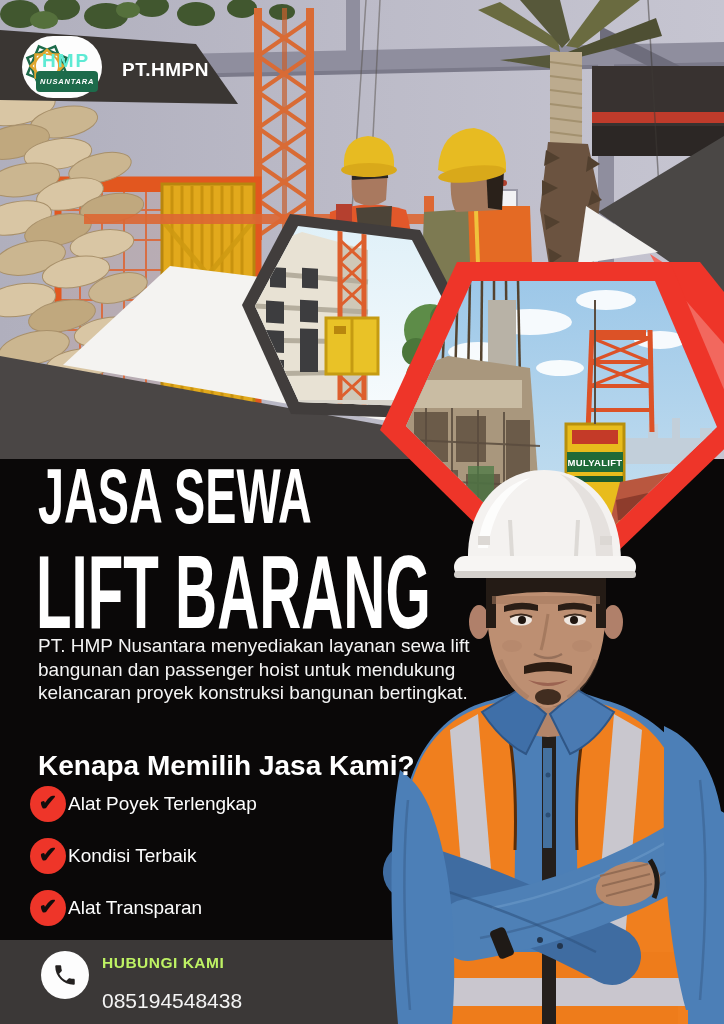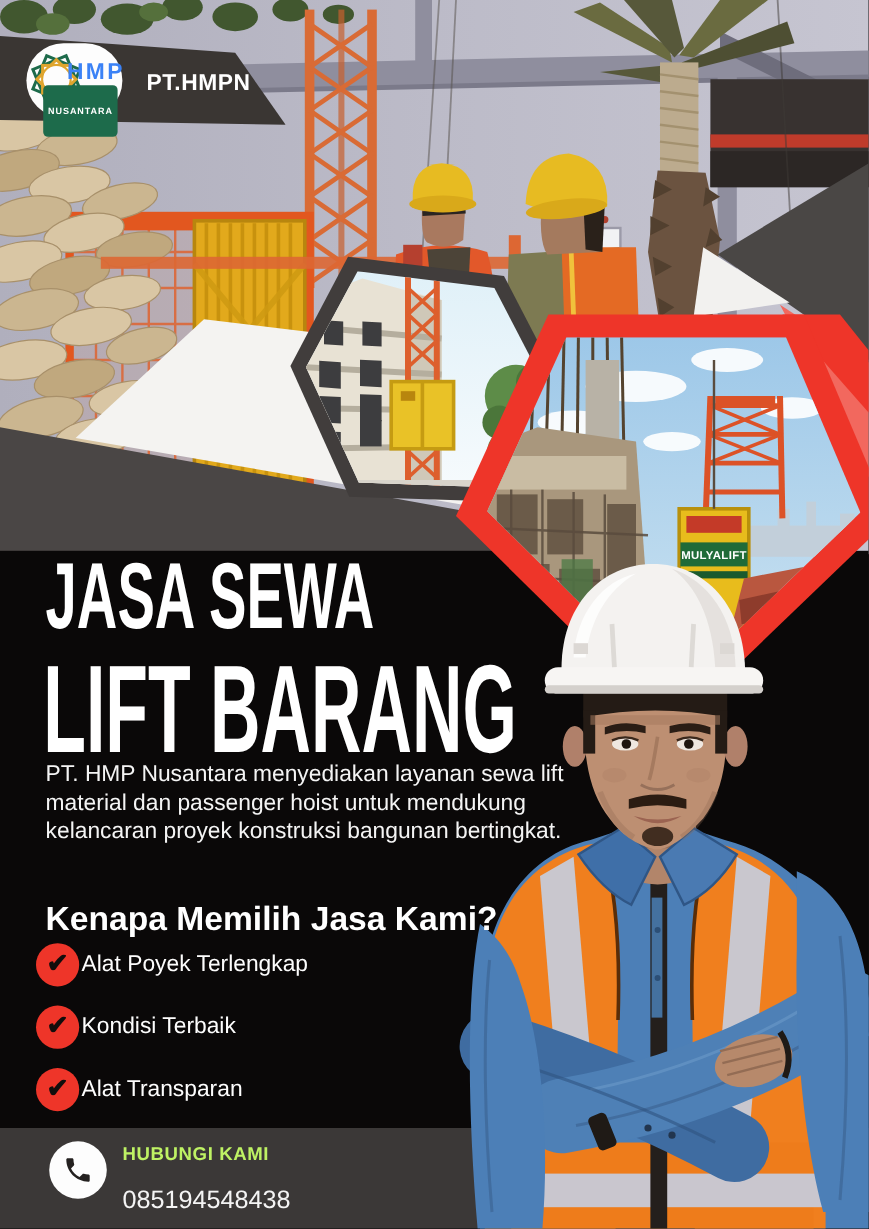--- a/index.html
+++ b/index.html
@@ -25,26 +25,26 @@
   .check-glyph { color:#120d0c; font-size:22px; font-weight:bold; line-height:1; transform:translateY(-1px); }
   .check-label { margin-left:2px; font-size:19px; color:#fdfdfd; }
   .footer-text { position:absolute; left:102px; top:954px; }
   .footer-label { font-size:15.5px; font-weight:bold; letter-spacing:0.5px; color:#bef264; }
   .footer-phone { font-size:21px; color:#f4f4f4; margin-top:17px; }
   .phone-badge {
     position:absolute; left:41px; top:951px; width:48px; height:48px;
     border-radius:50%; background:#fdfdfd; display:flex; align-items:center; justify-content:center;
   }
   .brand-hmp {
-    position:absolute; left:42px; top:50px; width:62px; text-align:right;
-    color:#3b82f6; font-weight:bold; font-size:19px; letter-spacing:2px;
+    position:absolute; left:42px; top:50px; width:62px; text-align:left;
+    color:#5eead4; font-weight:bold; font-size:19px; letter-spacing:2px;
   }
   .brand-nus {
     position:absolute; left:36px; top:71px; background:#1d6b4b; color:#fff;
-    font-size:7.5px; font-weight:bold; letter-spacing:0.8px; padding:17px 4px; border-radius:4px;
+    font-size:7.5px; font-weight:bold; letter-spacing:0.8px; padding:6px 4px; border-radius:4px;font-style:italic;
   }
   .company-abbr {
     position:absolute; left:103px; top:59px; color:#fff; font-weight:bold;
     font-size:19px; letter-spacing:0.5px;padding-left:19px;
   }
 </style>
 </head>
 <body>
 
 <div class="poster">
@@ -507,21 +507,21 @@
 
   <div class="overlay brand-hmp">HMP</div>
   <div class="overlay brand-nus">NUSANTARA</div>
   <div class="overlay company-abbr">PT.HMPN</div>
 
   <div class="overlay condensed title1">JASA SEWA</div>
   <div class="overlay condensed title2">LIFT BARANG</div>
 
   <div class="overlay desc">
     <div>PT. HMP Nusantara menyediakan layanan sewa lift</div>
-    <div>material dan passenger hoist untuk mendukung</div>
+    <div>bangunan dan passenger hoist untuk mendukung</div>
     <div>kelancaran proyek konstruksi bangunan bertingkat.</div>
   </div>
 
   <div class="overlay why-heading">Kenapa Memilih Jasa Kami?</div>
 
   <div class="check-list">
     <div class="check-row">
       <div class="check-circle">
         <span class="check-glyph">✔</span>
       </div>

